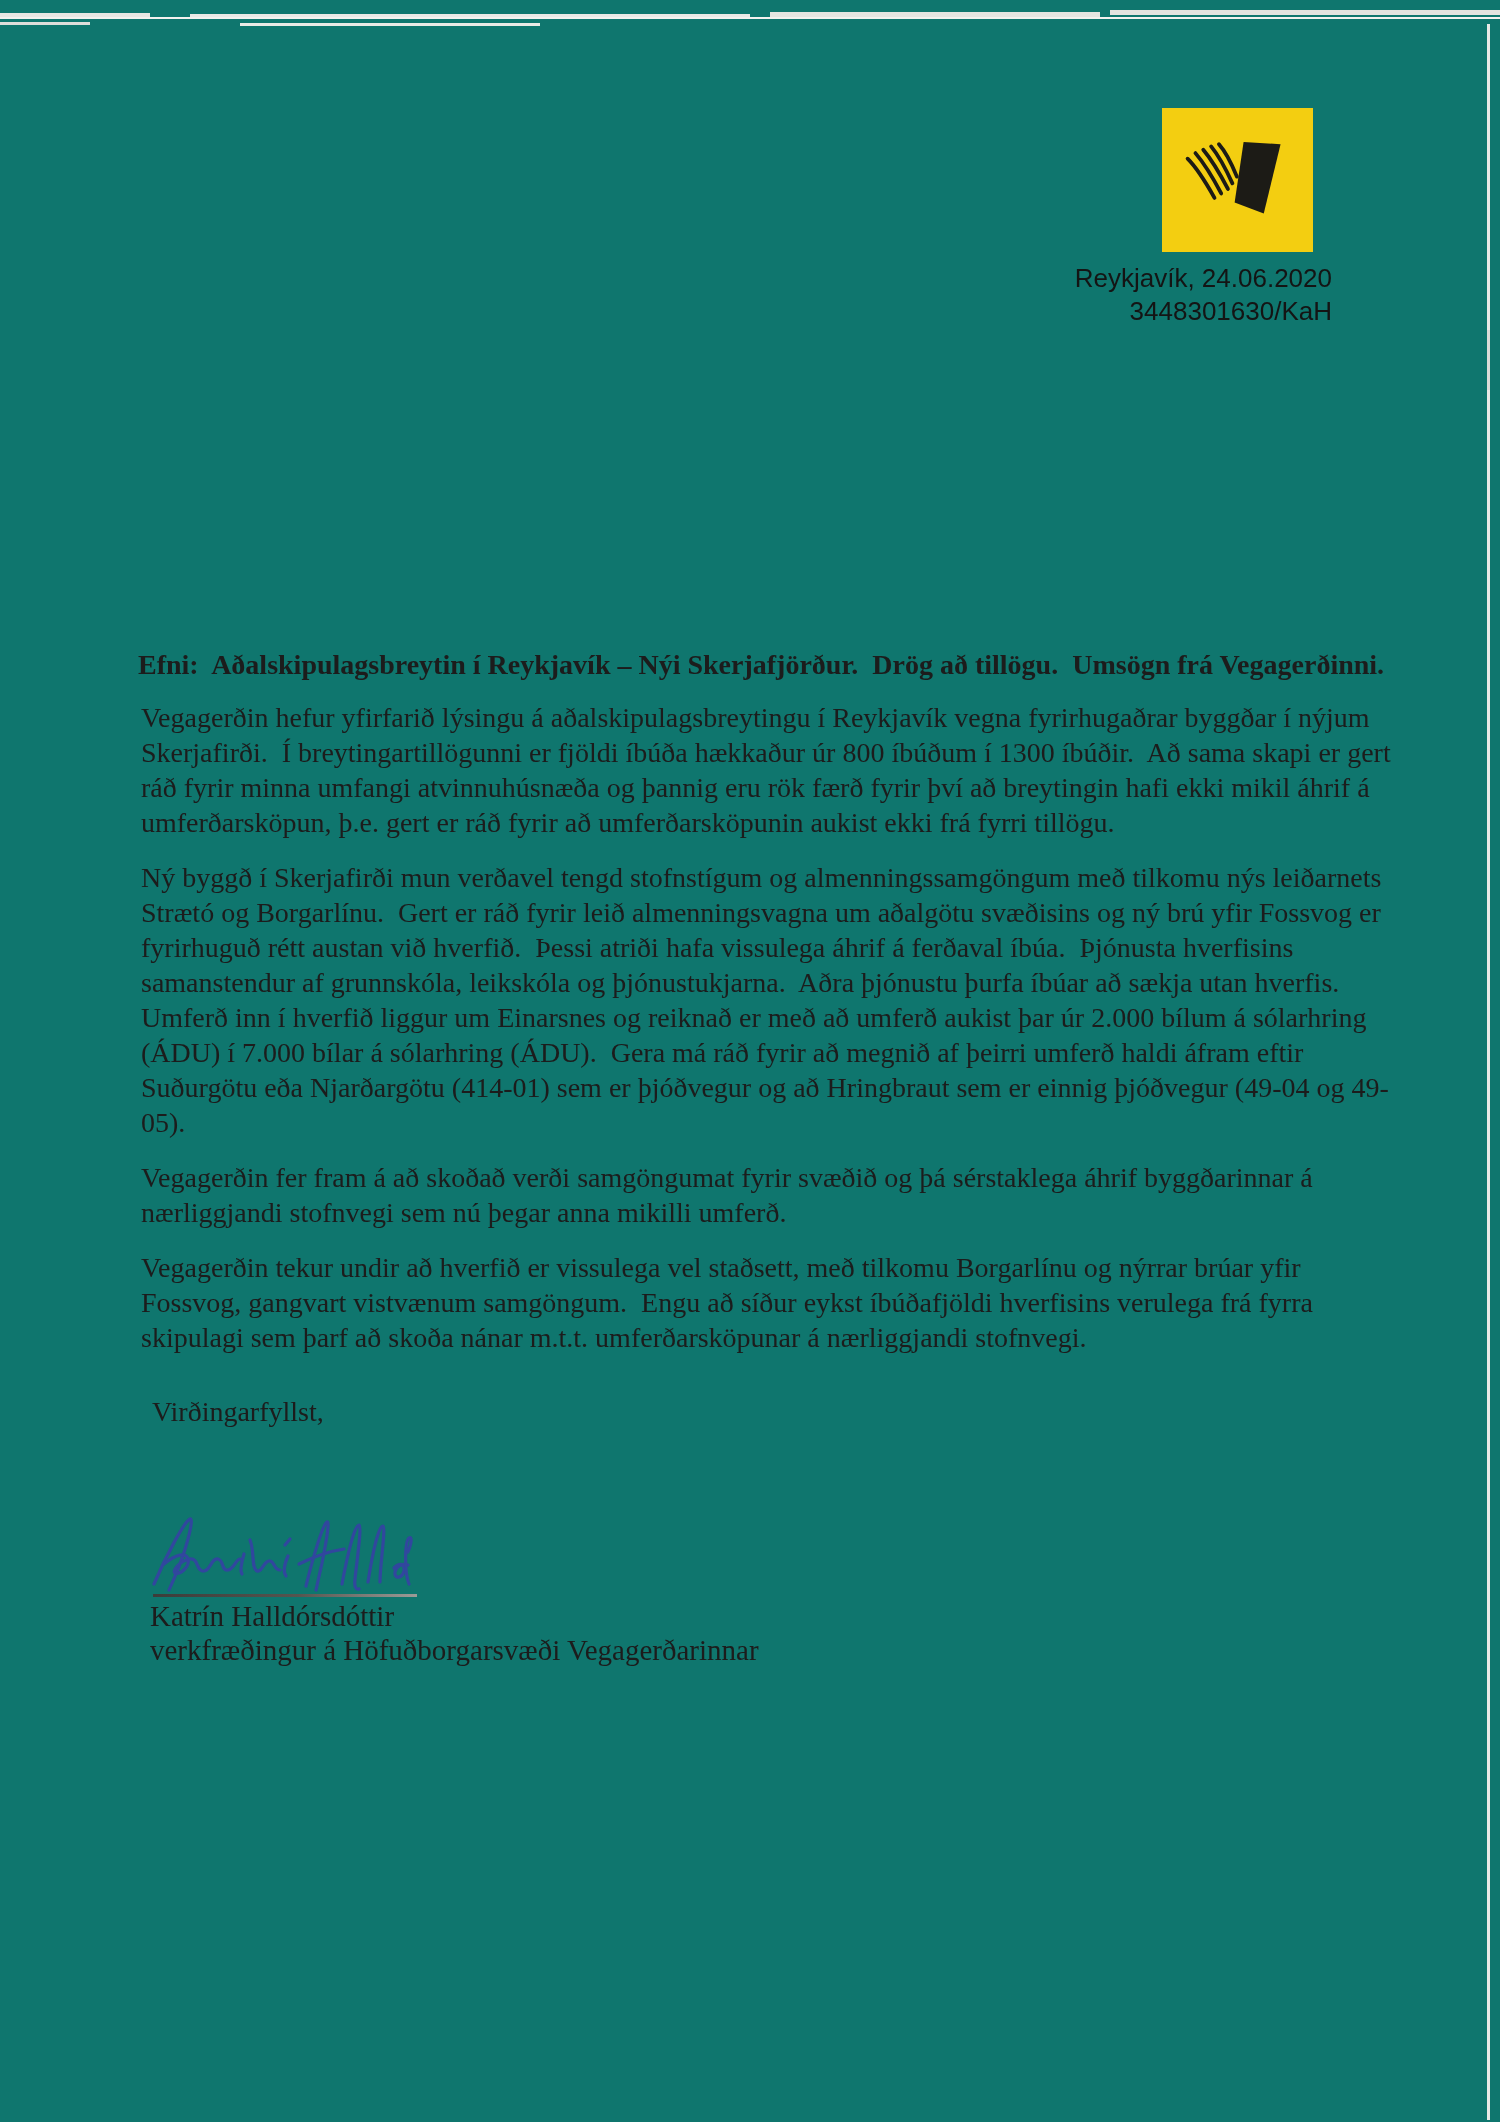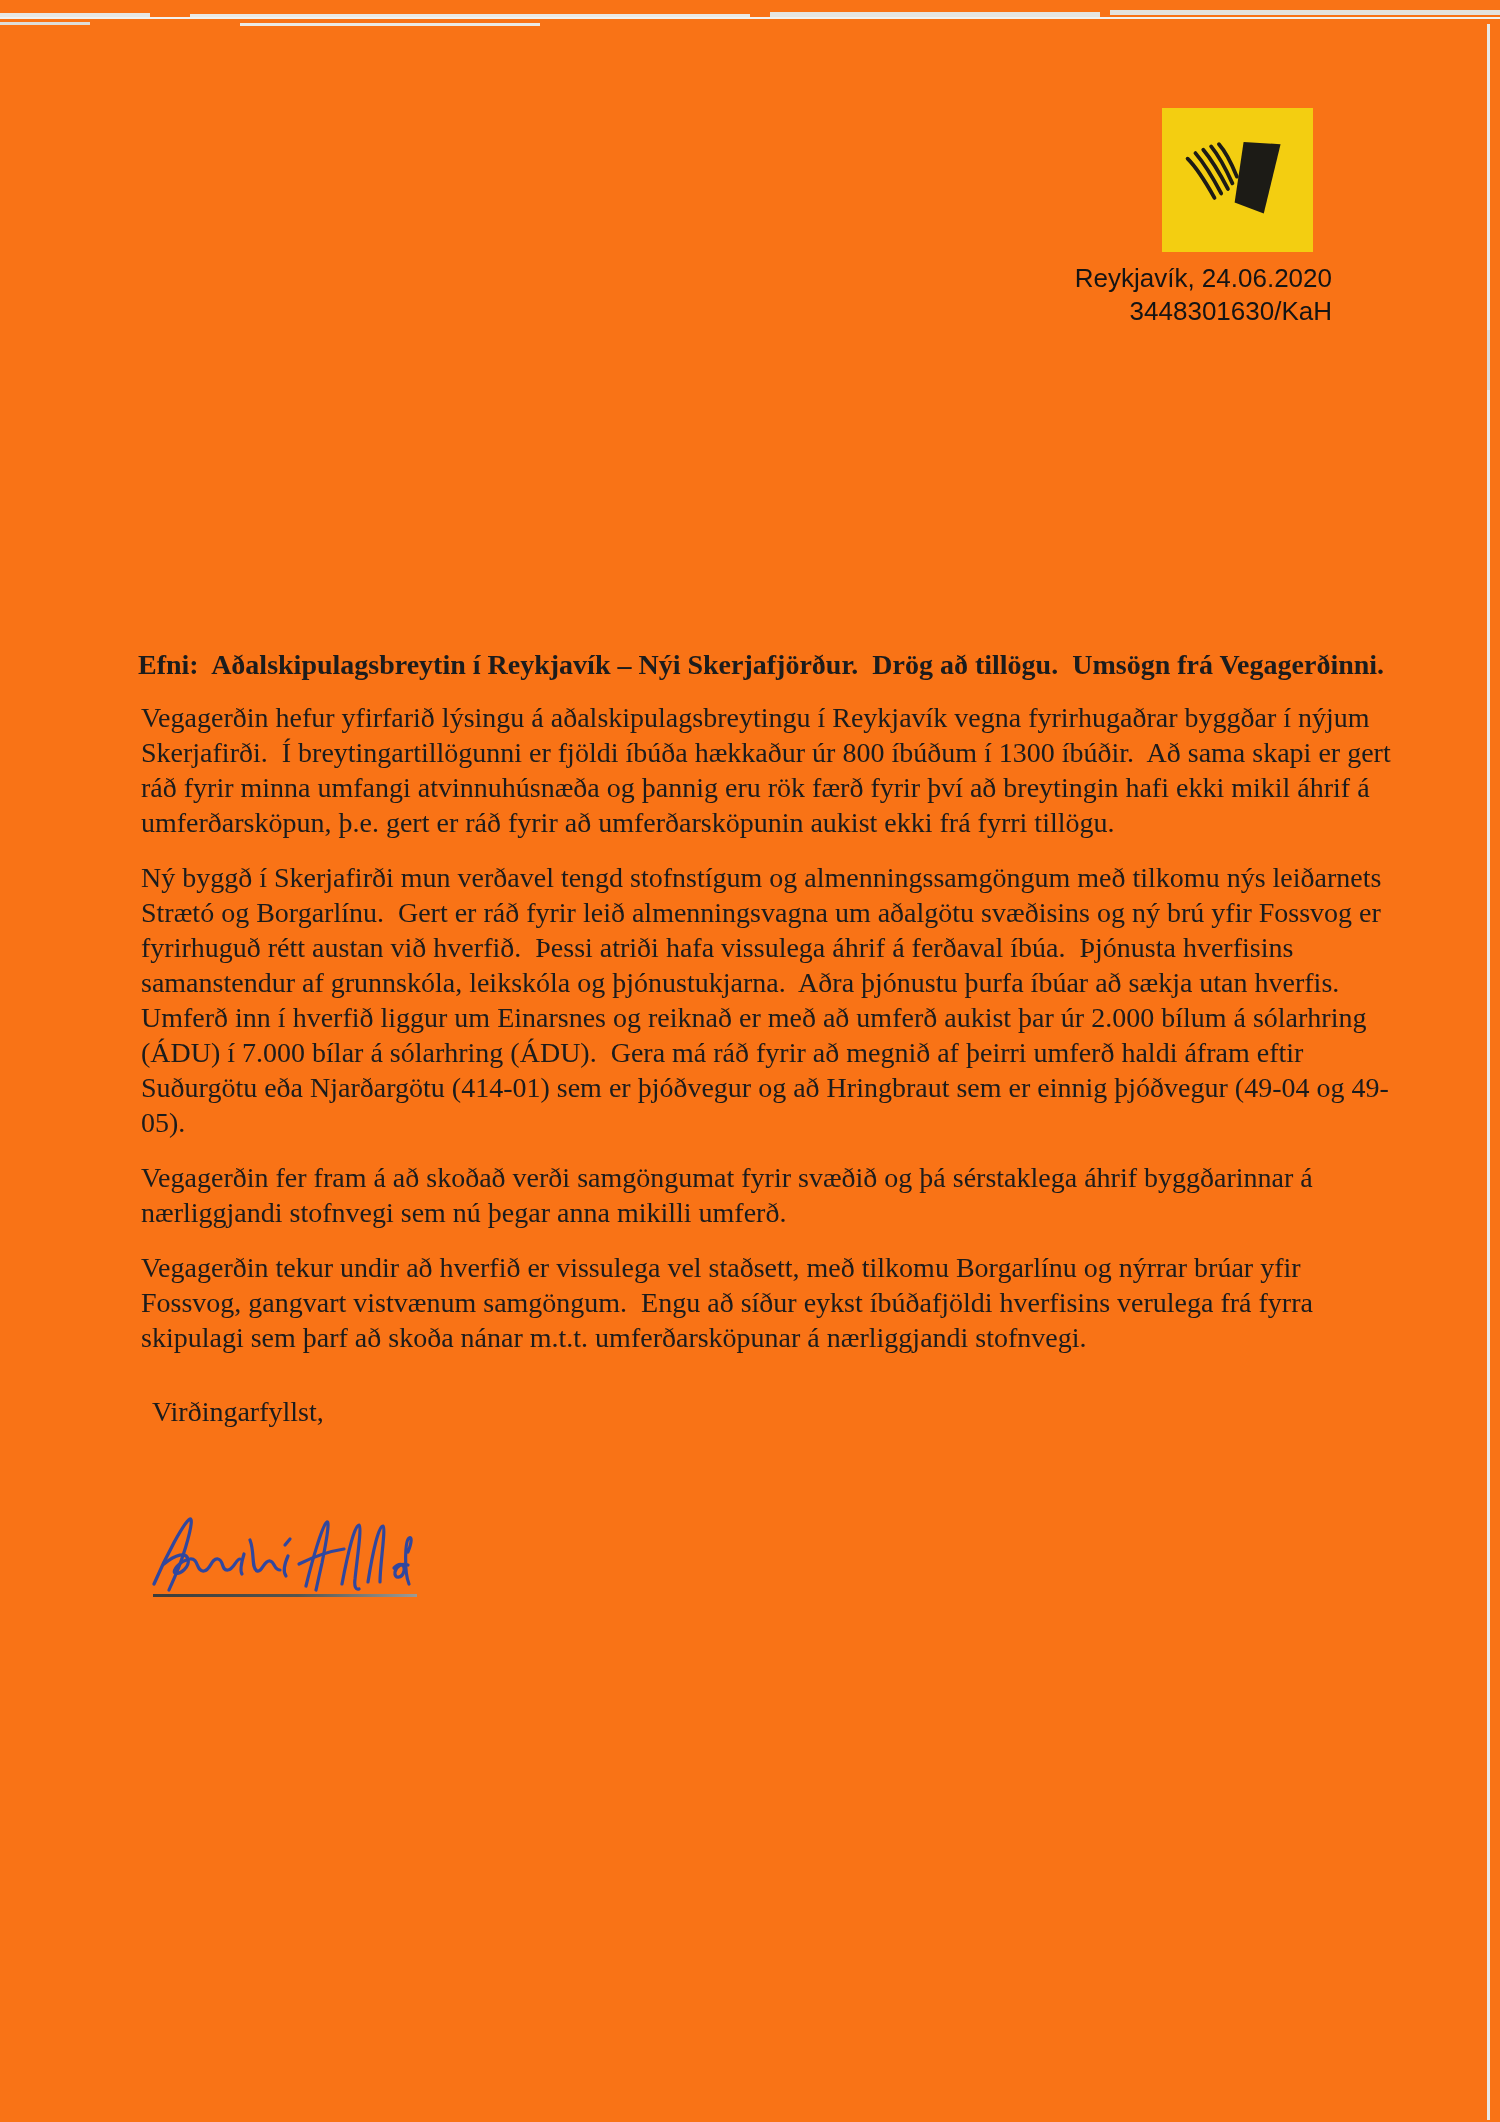--- a/index.html
+++ b/index.html
@@ -1,20 +1,20 @@
 <!DOCTYPE html>
 <html><head>
 <meta charset="utf-8">
 <style>
   html, body { margin: 0; padding: 0; background: #ffffff; }
   .page {
     position: relative;
     width: 1500px;
     height: 2122px;
-    background: #f97316;
+    background: #0f766e;
     overflow: hidden;
     font-family: "Liberation Serif", serif;
     color: #1c1c1c;
   }
 
   
   .artifact { position: absolute; pointer-events: none; }
   .a-smear  { background: #f2f2ef; }
   .a1 { left: 0;    top: 13px; width: 150px;  height: 4px; background: #e7e7e3; }
   .a2 { left: 190px; top: 14px; width: 560px; height: 4px; background: #e9e9e5; }
@@ -158,14 +158,18 @@
       <path d="M160,74 C167,45 177,12 181,10 C184,9 180,31 176,51 C173,64 171,74 170,78"></path>
       <path d="M153,52 C167,45 185,39 198,37"></path>
       <path d="M196,72 C202,40 209,12 213,13 C216,15 211,47 209,67 C208,75 210,78 213,77"></path>
       <path d="M222,70 C227,38 233,13 237,14 C240,16 234,52 234,70"></path>
       <path d="M248,56 C254,50 259,52 258,59 C256,67 248,67 249,60 C250,54 256,51 262,53"></path>
       <path d="M262,40 C266,30 266,24 263,26 C259,29 258,60 263,72"></path>
     </g>
   </svg>
   <div class="sig-underline"></div>
 
+  <div class="signer">
+    <div>Katrín Halldórsdóttir</div>
+    <div>verkfræðingur á Höfuðborgarsvæði Vegagerðarinnar</div>
+  </div>
 
 </div>
 
 </body></html>

